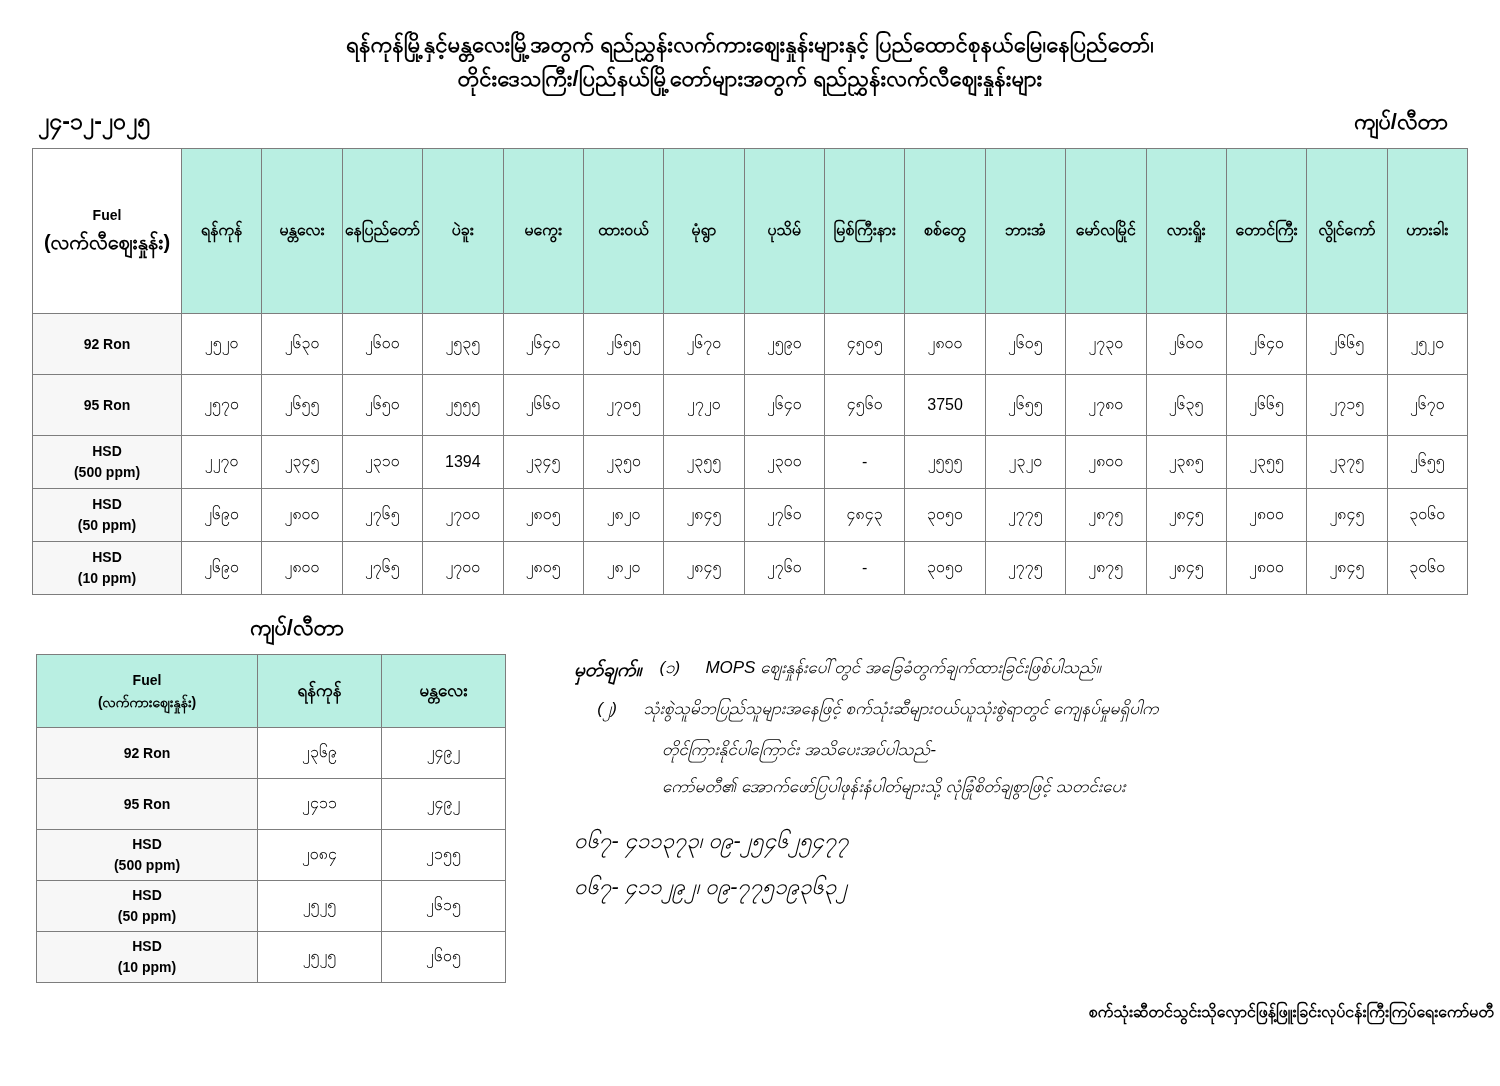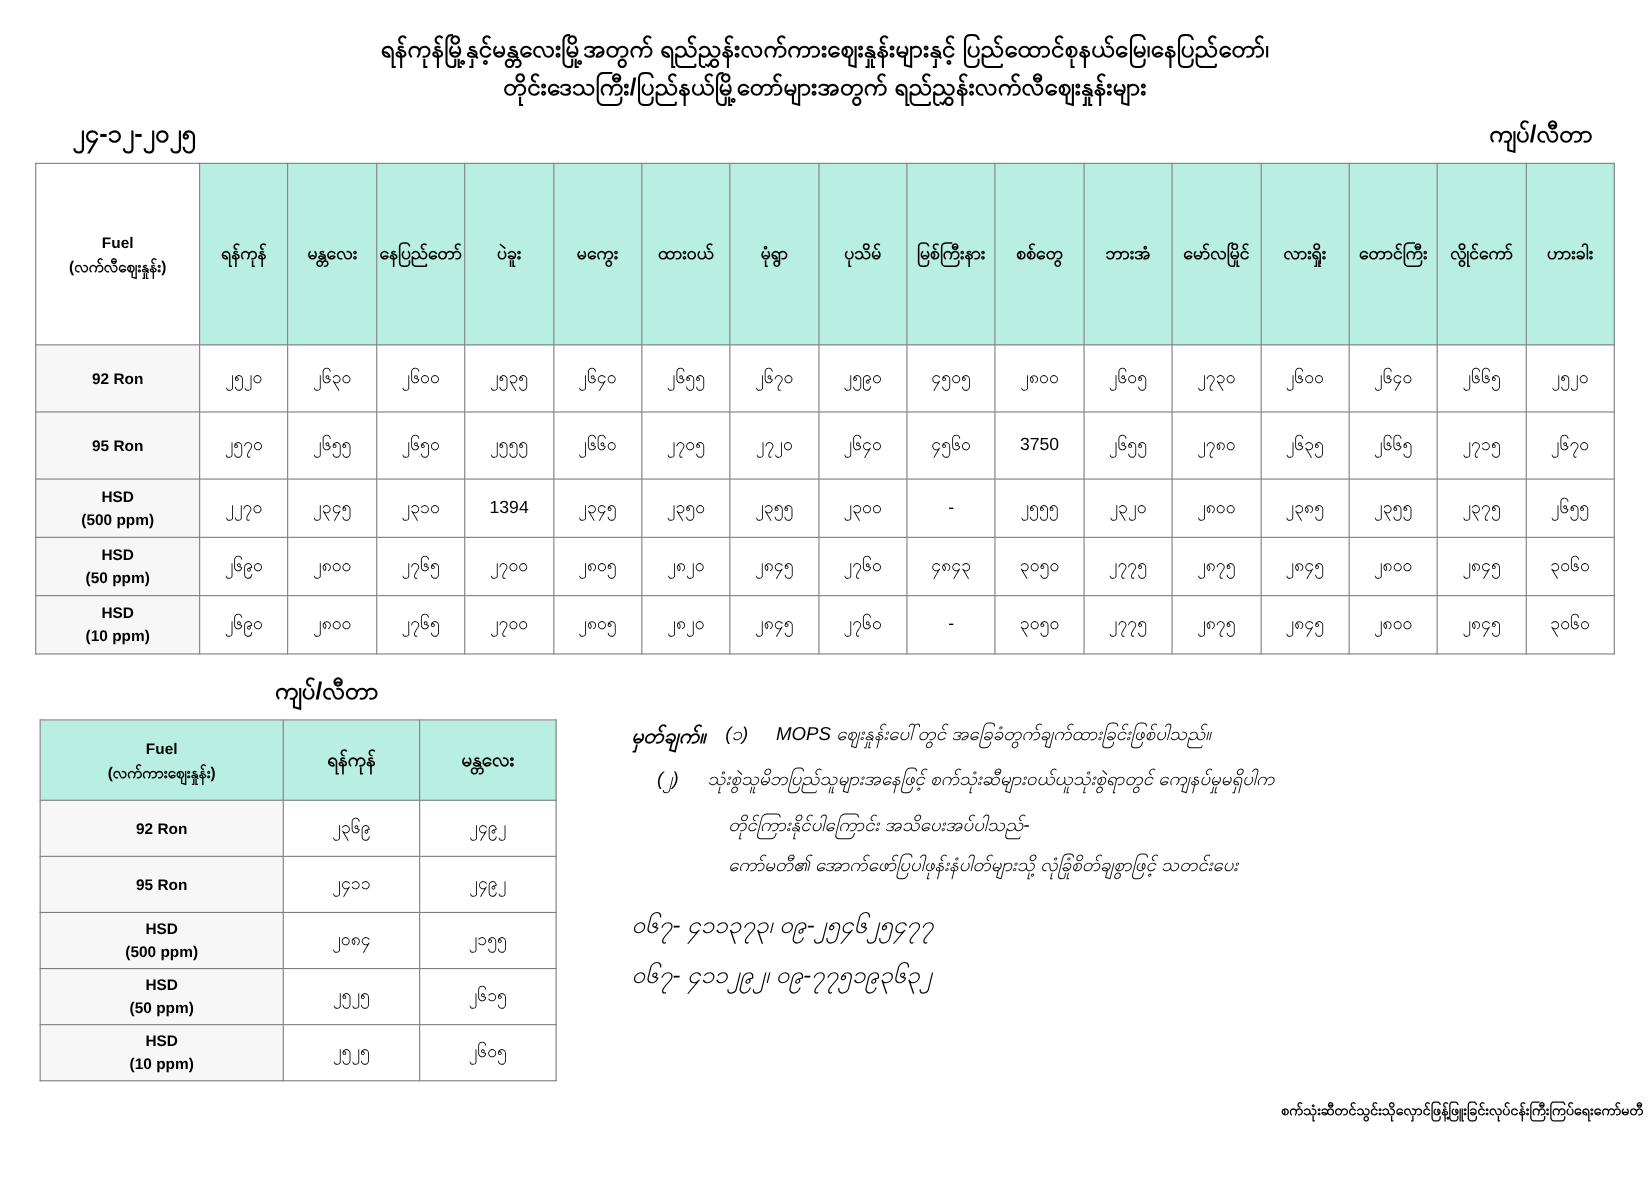--- a/index.html
+++ b/index.html
@@ -30,21 +30,20 @@
     font-size: 22px;
     font-weight: bold;
     line-height: 1.55;
     letter-spacing: 0.2px;
   }
   .meta-row {
     display: flex;
     justify-content: space-between;
     align-items: flex-end;
     padding: 10px 52px 0 38px;
-    margin-left: 28px;
   }
   .date-text {
     font-size: 23px;
     font-weight: bold;
   }
   .unit-text {
     font-size: 22px;
     font-weight: bold;
   }
   table.grid {
@@ -70,21 +69,21 @@
     font-weight: bold;
     padding: 2px 1px;
   }
   table.main thead th.fuel-head {
     width: 146px;
     background: #ffffff;
     font-size: 13px;
     line-height: 1.6;
   }
   table.main thead th.fuel-head .fh1 { font-size: 14px; font-weight: bold; }
-  table.main thead th.fuel-head .fh2 { font-size: 14px; font-weight: bold; }
+  table.main thead th.fuel-head .fh2 { font-size: 20px; font-weight: bold; }
   table.main tbody td {
     height: 52px;
     font-size: 16px;
     padding: 2px 1px;
   }
   table.main tbody td.rowlabel {
     background: #f7f7f7;
     font-size: 14px;
     font-weight: bold;
     line-height: 1.5;
@@ -168,21 +167,21 @@
   }
   .phones {
     text-align: left;
     font-size: 22px;
     line-height: 2.1;
     padding-right: 24px;
     padding-top: 10px;
   }
   .footer-org {
     text-align: right;
-    font-size: 13px;
+    font-size: 16px;
     font-weight: bold;
     padding-top: 18px;
     padding-right: 6px;
     margin-left: 28px;
   }
 </style>
 </head>
 <body>
 
 <div class="page">

